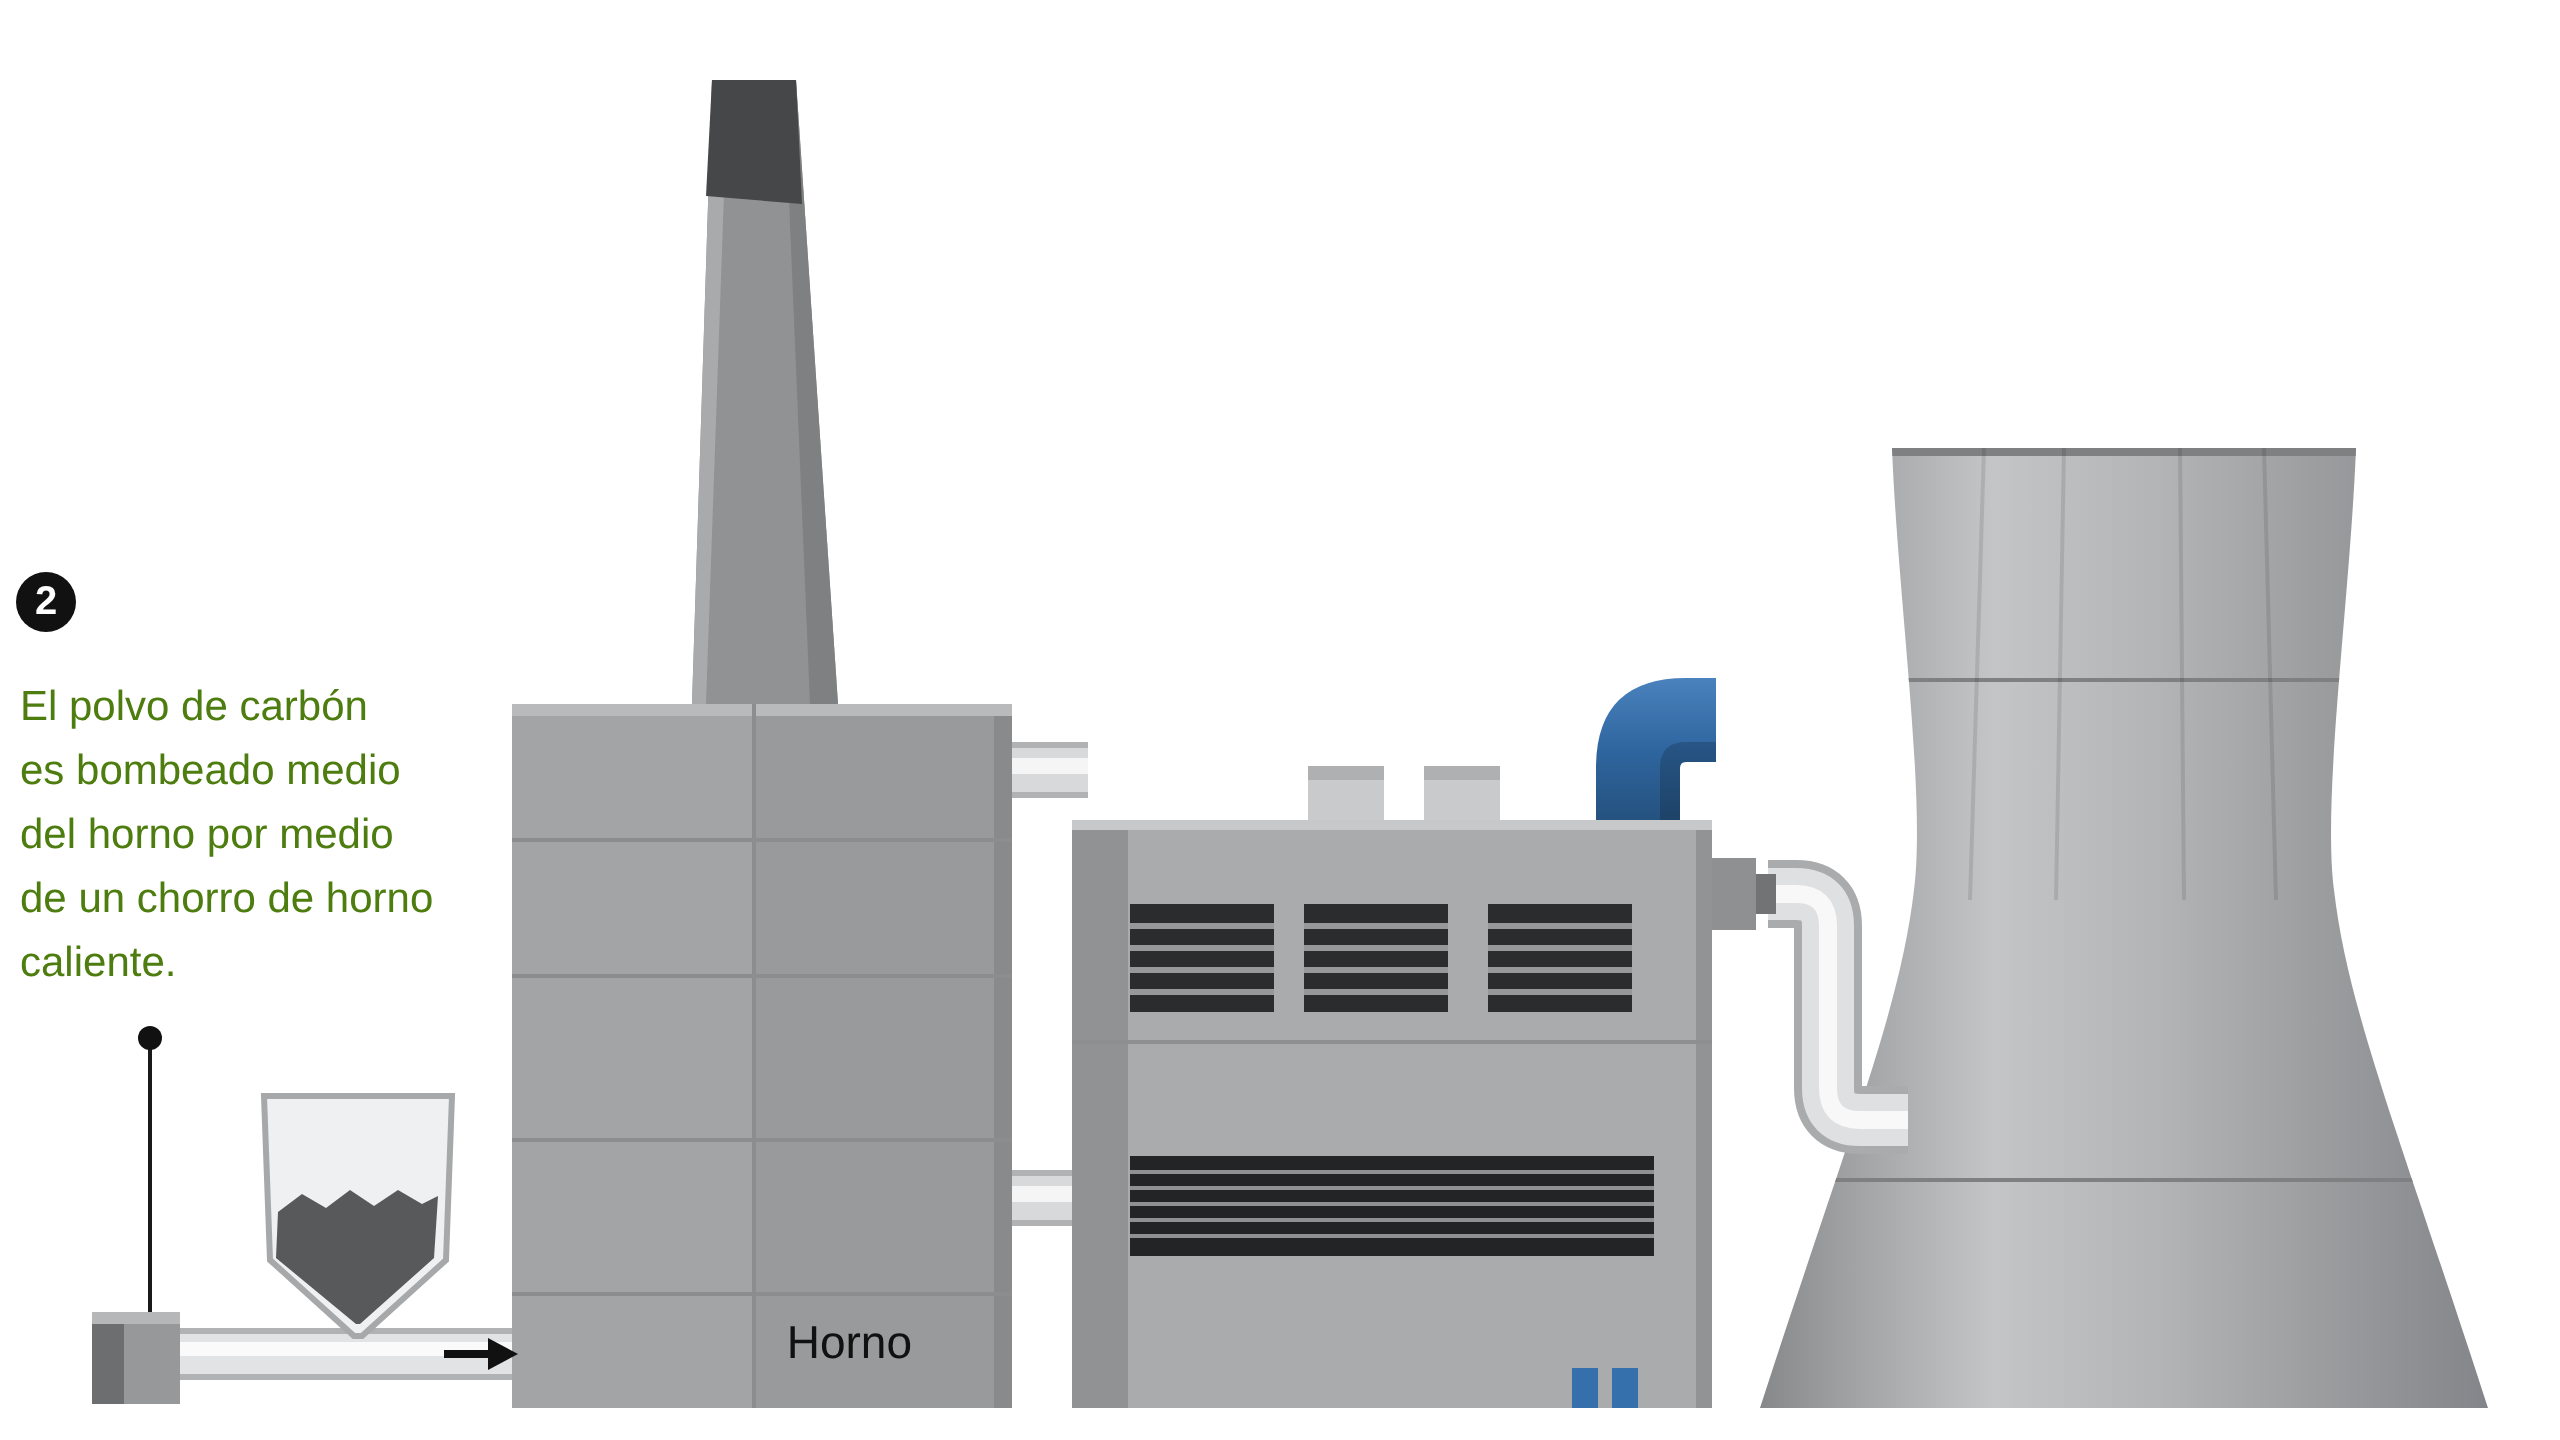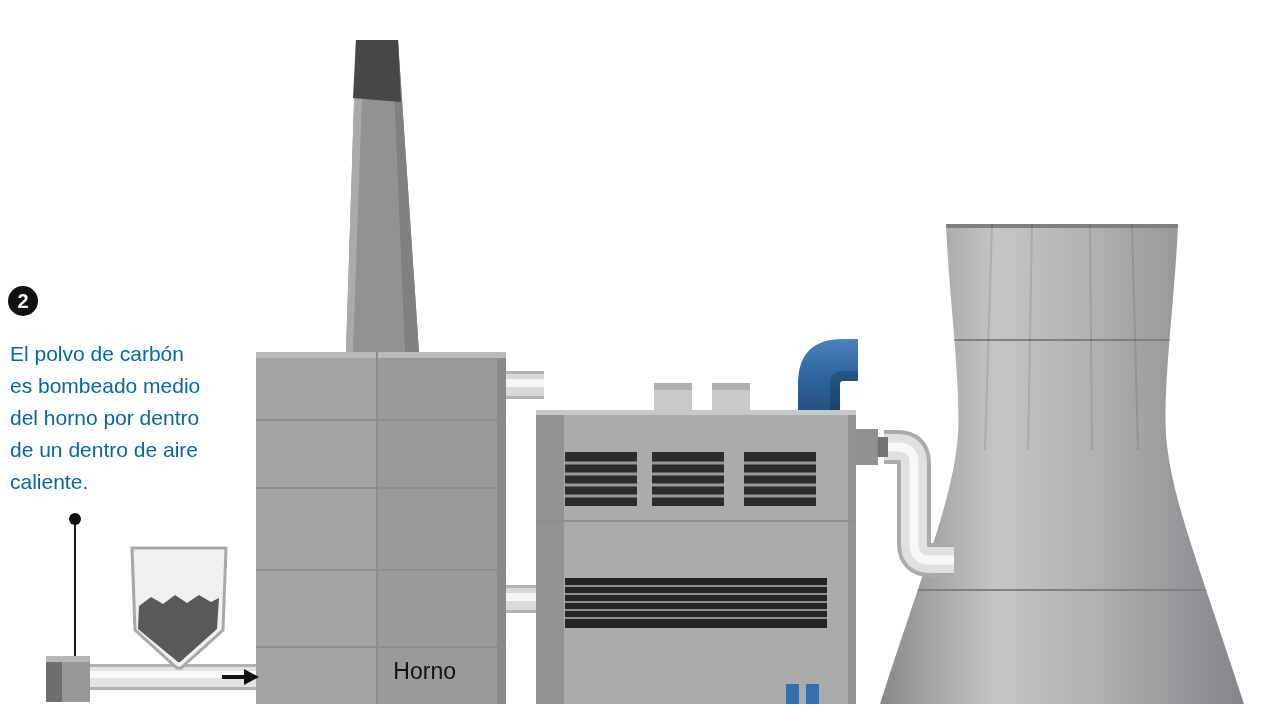--- a/index.html
+++ b/index.html
@@ -7,21 +7,21 @@
     position:relative;width:1280px;height:720px;overflow:hidden;background:#ffffff;
     font-family:"Liberation Sans", sans-serif;
   }
   .diagram-svg{position:absolute;left:0;top:0;width:1280px;height:720px;}
   .step-badge{
     position:absolute;left:8px;top:286px;width:30px;height:30px;border-radius:50%;
     background:#111;color:#fff;display:flex;align-items:center;justify-content:center;
     font-size:20px;font-weight:bold;
   }
   .callout-text{
-    position:absolute;left:10px;top:338px;width:260px;color:#0369a1;
+    position:absolute;left:10px;top:338px;width:260px;color:#4d7c0f;
     font-size:21px;line-height:32px;
   }
   .furnace-label{
     position:absolute;left:306px;top:658px;width:150px;text-align:right;
     font-size:23px;color:#111;
   }
 </style>
 </head>
 <body>
 
@@ -187,20 +187,20 @@
     </g>
   </svg>
 
   <div class="step-badge">
     <span>2</span>
   </div>
 
   <div class="callout-text">
     <div>El polvo de carbón</div>
     <div>es bombeado medio</div>
-    <div>del horno por dentro</div>
-    <div>de un dentro de aire</div>
+    <div>del horno por medio</div>
+    <div>de un chorro de horno</div>
     <div>caliente.</div>
   </div>
 
   <div class="furnace-label">Horno</div>
 
 </div>
 
 </body></html>

